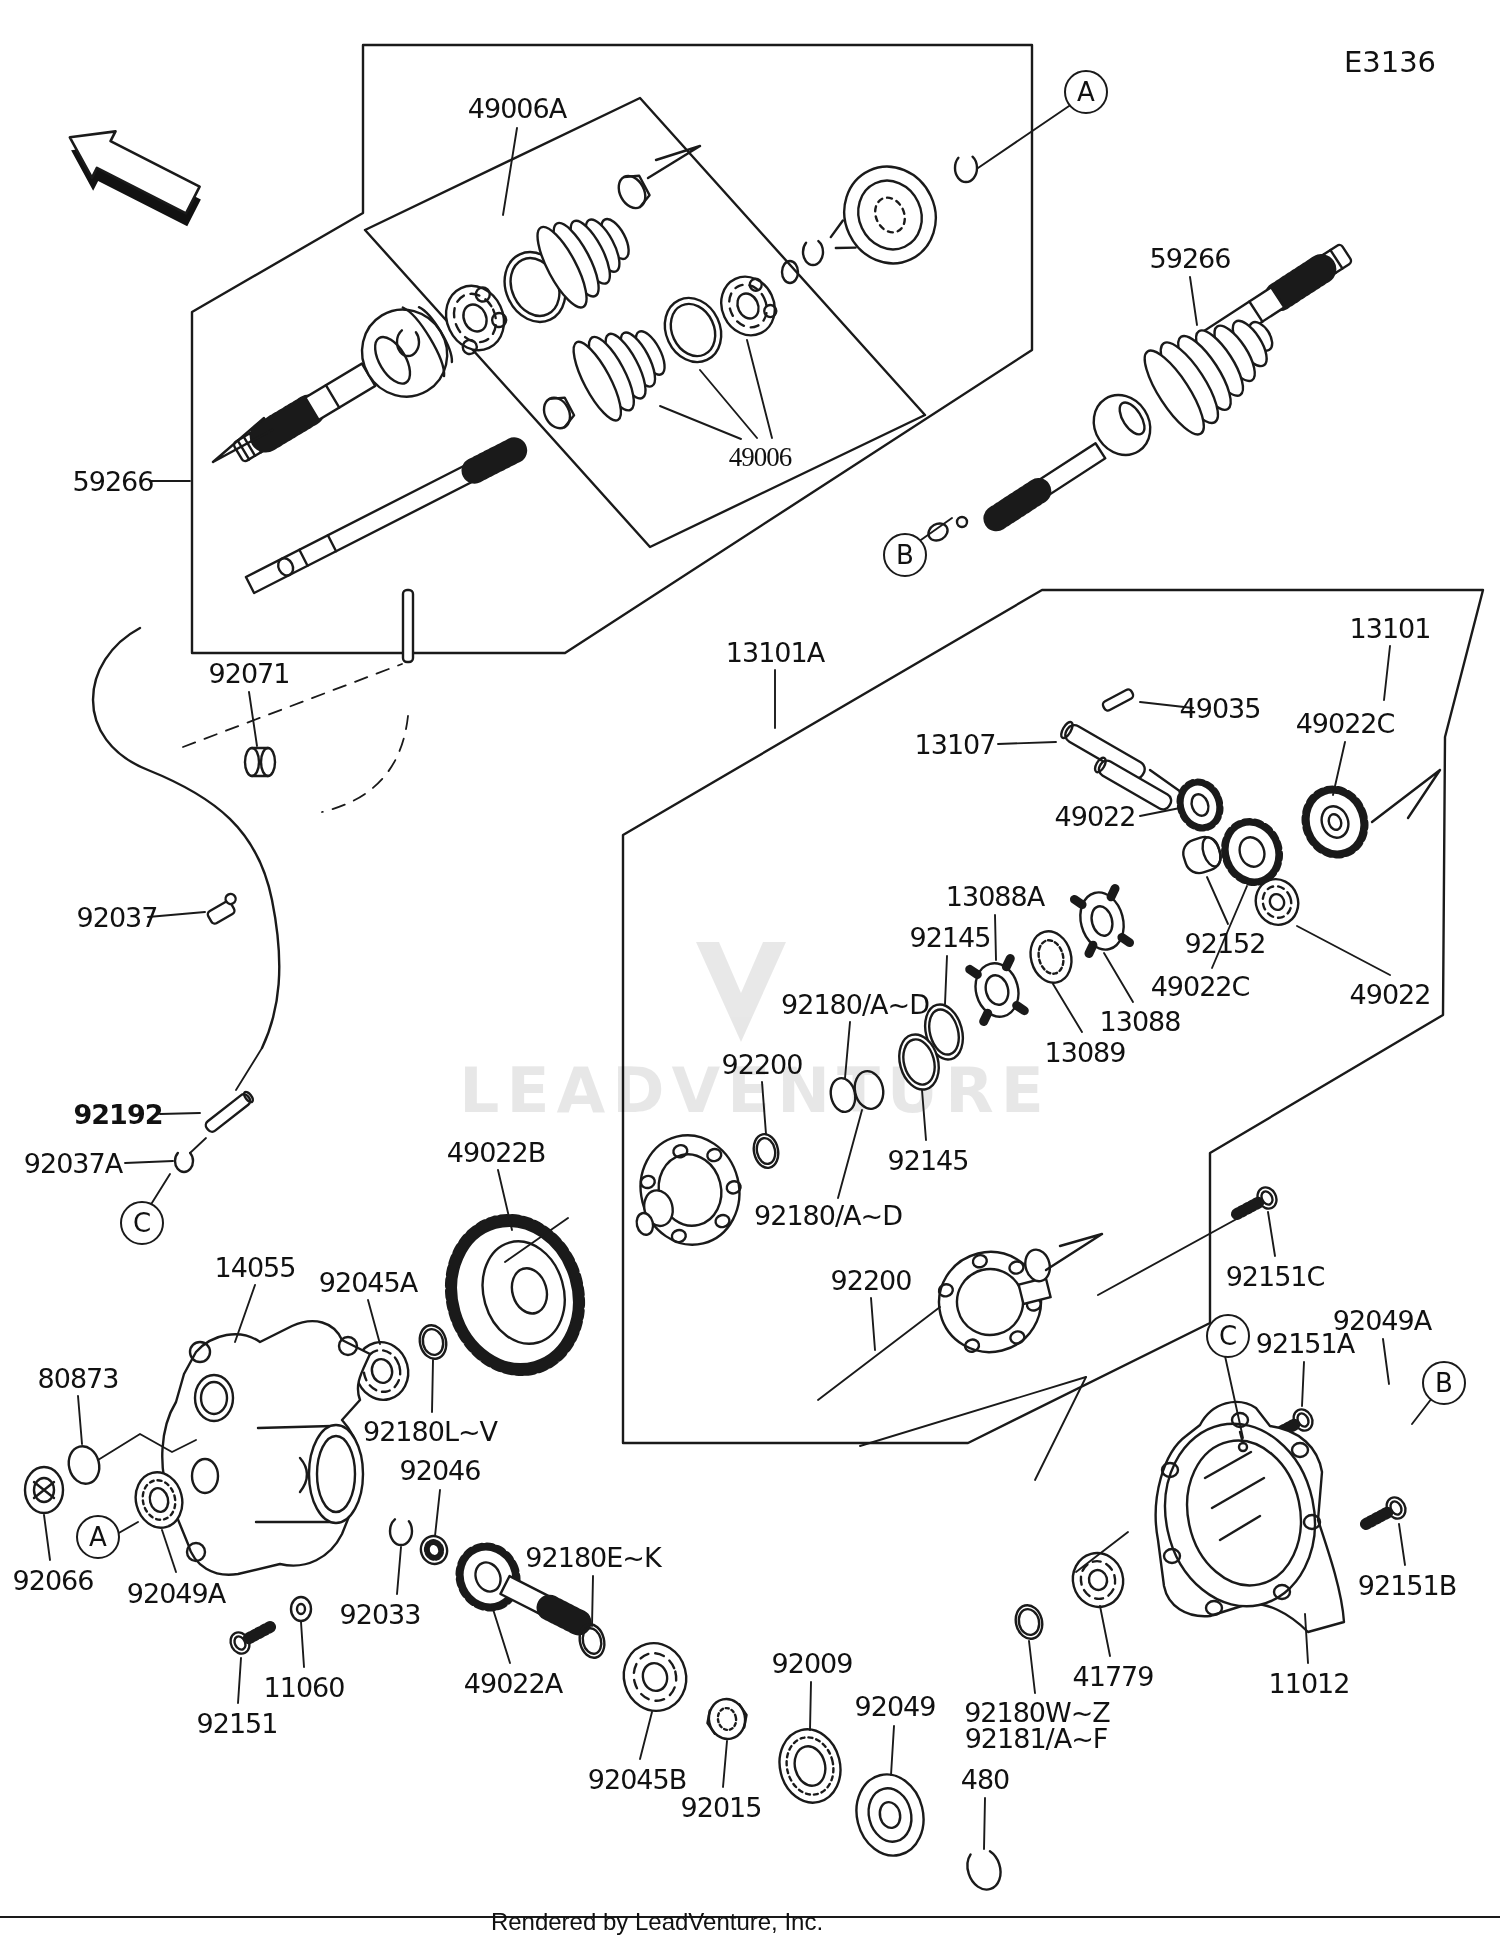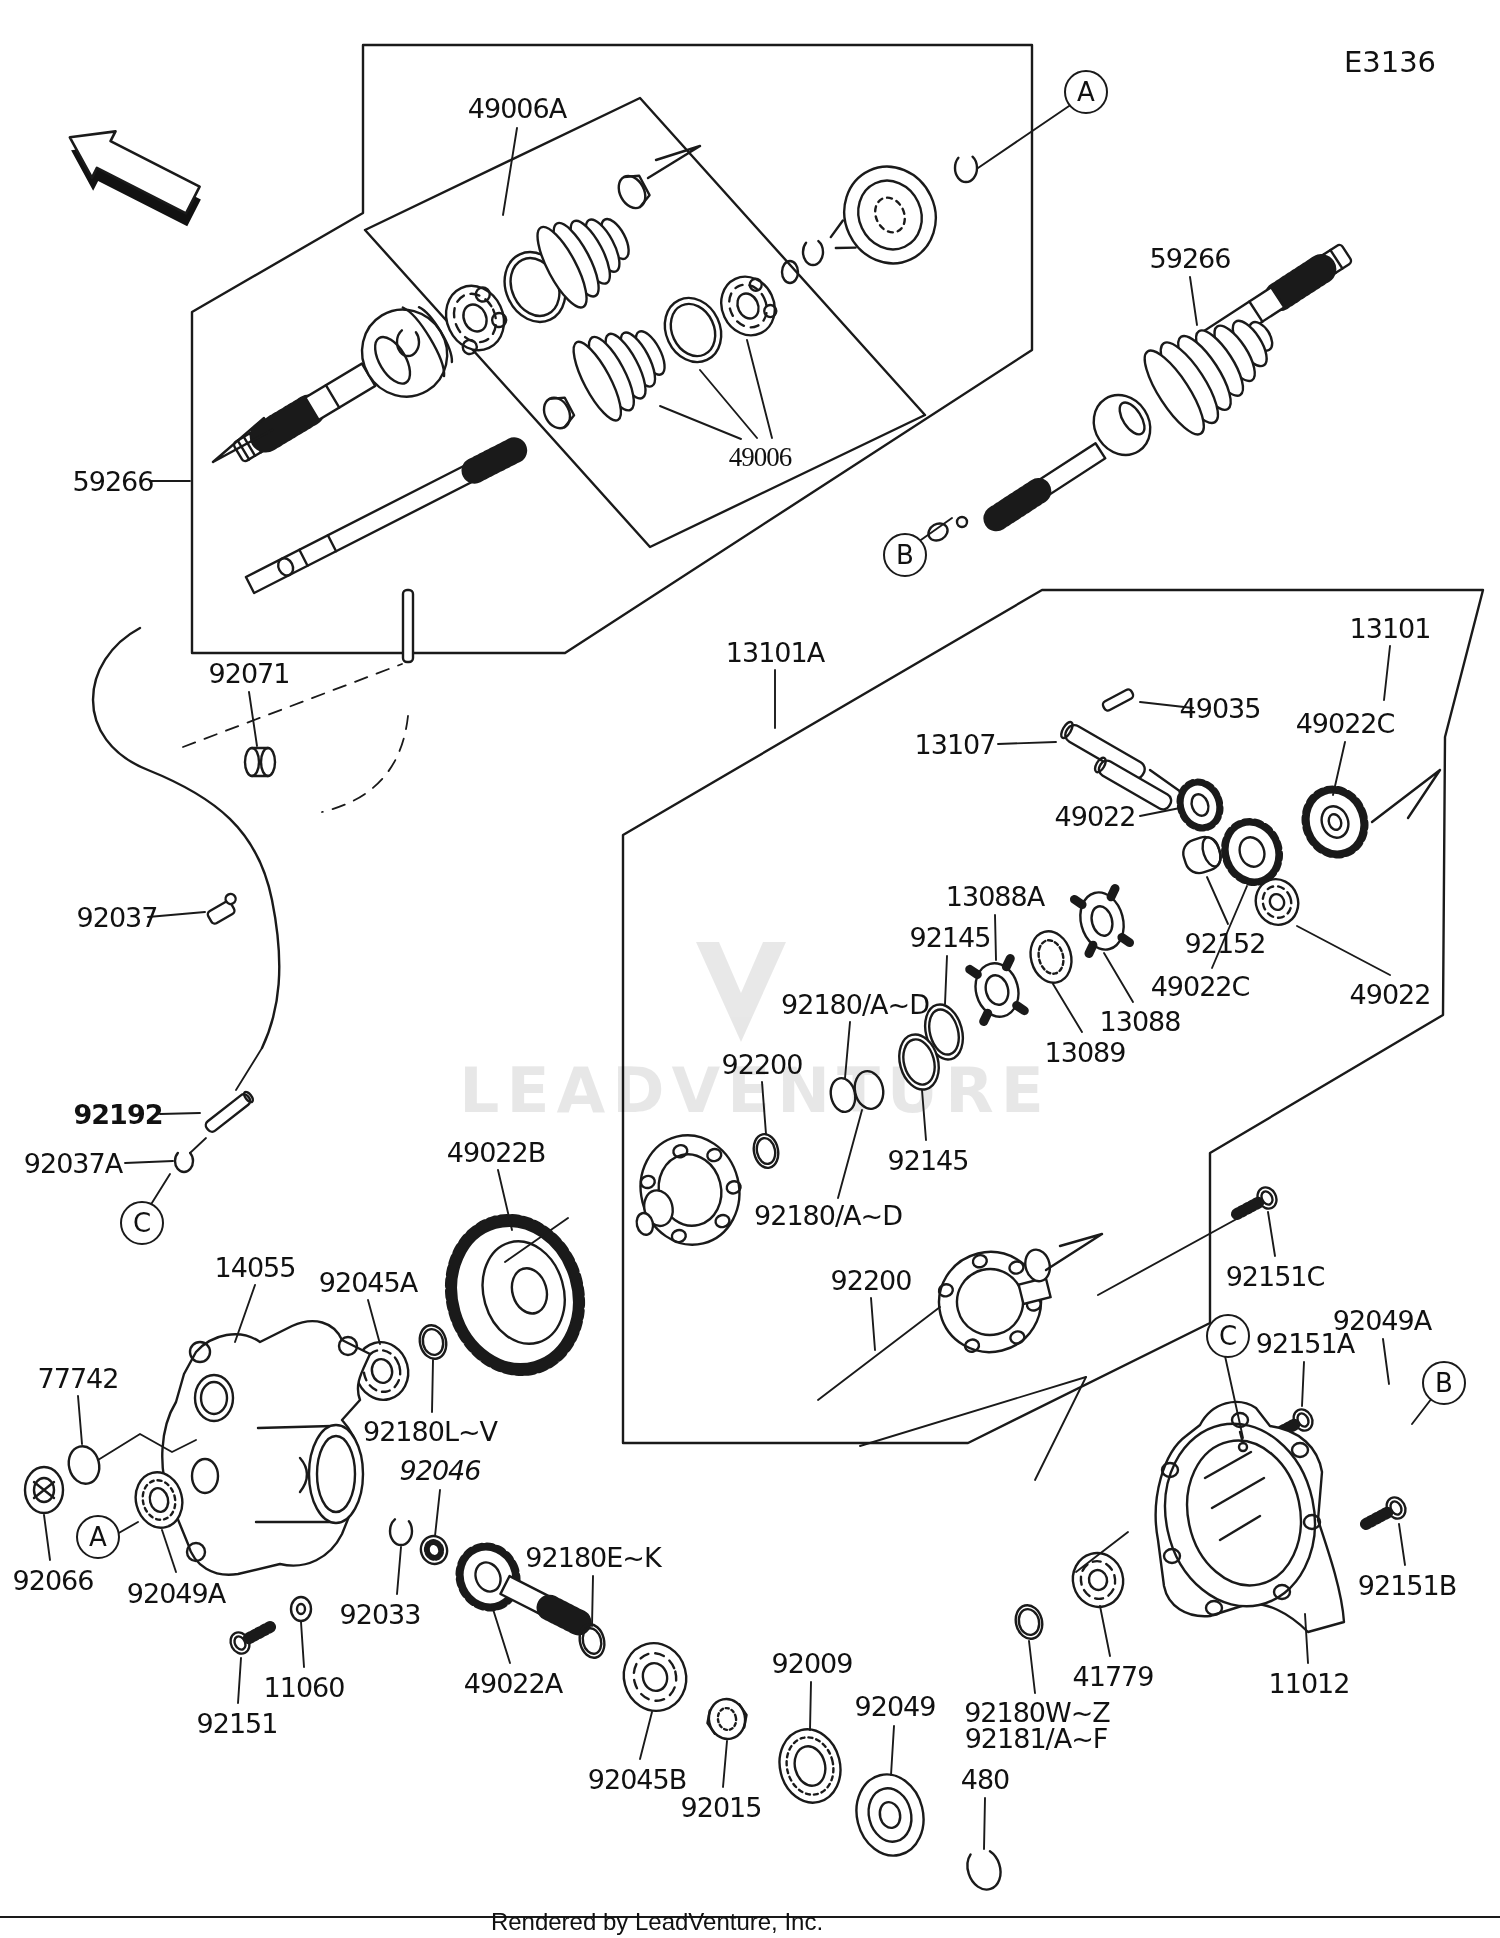--- a/index.html
+++ b/index.html
@@ -513,23 +513,23 @@
       <div class="part-label" style="left: 762px; top: 1064px;">92200</div>
       <div class="part-label" style="left: 118px; top: 1114px; font-weight: bold;">92192</div>
       <div class="part-label" style="left: 928px; top: 1160px;">92145</div>
       <div class="part-label" style="left: 73px; top: 1163px;">92037A</div>
       <div class="part-label" style="left: 496px; top: 1152px;">49022B</div>
       <div class="part-label" style="left: 828px; top: 1215px;">92180/A~D</div>
       <div class="part-label" style="left: 871px; top: 1280px;">92200</div>
       <div class="part-label" style="left: 255px; top: 1267px;">14055</div>
       <div class="part-label" style="left: 368px; top: 1282px;">92045A</div>
       <div class="part-label" style="left: 1275px; top: 1276px;">92151C</div>
-      <div class="part-label" style="left: 78px; top: 1378px;">77742</div>
+      <div class="part-label" style="left: 78px; top: 1378px;">80873</div>
       <div class="part-label" style="left: 430px; top: 1431px;">92180L~V</div>
-      <div class="part-label" style="left: 440px; top: 1470px; font-style: italic;">92046</div>
+      <div class="part-label" style="left: 440px; top: 1470px;">92046</div>
       <div class="part-label" style="left: 1305px; top: 1343px;">92151A</div>
       <div class="part-label" style="left: 1382px; top: 1320px;">92049A</div>
       <div class="part-label" style="left: 53px; top: 1580px;">92066</div>
       <div class="part-label" style="left: 176px; top: 1593px;">92049A</div>
       <div class="part-label" style="left: 380px; top: 1614px;">92033</div>
       <div class="part-label" style="left: 593px; top: 1557px;">92180E~K</div>
       <div class="part-label" style="left: 304px; top: 1687px;">11060</div>
       <div class="part-label" style="left: 237px; top: 1723px;">92151</div>
       <div class="part-label" style="left: 513px; top: 1683px;">49022A</div>
       <div class="part-label" style="left: 637px; top: 1779px;">92045B</div>

